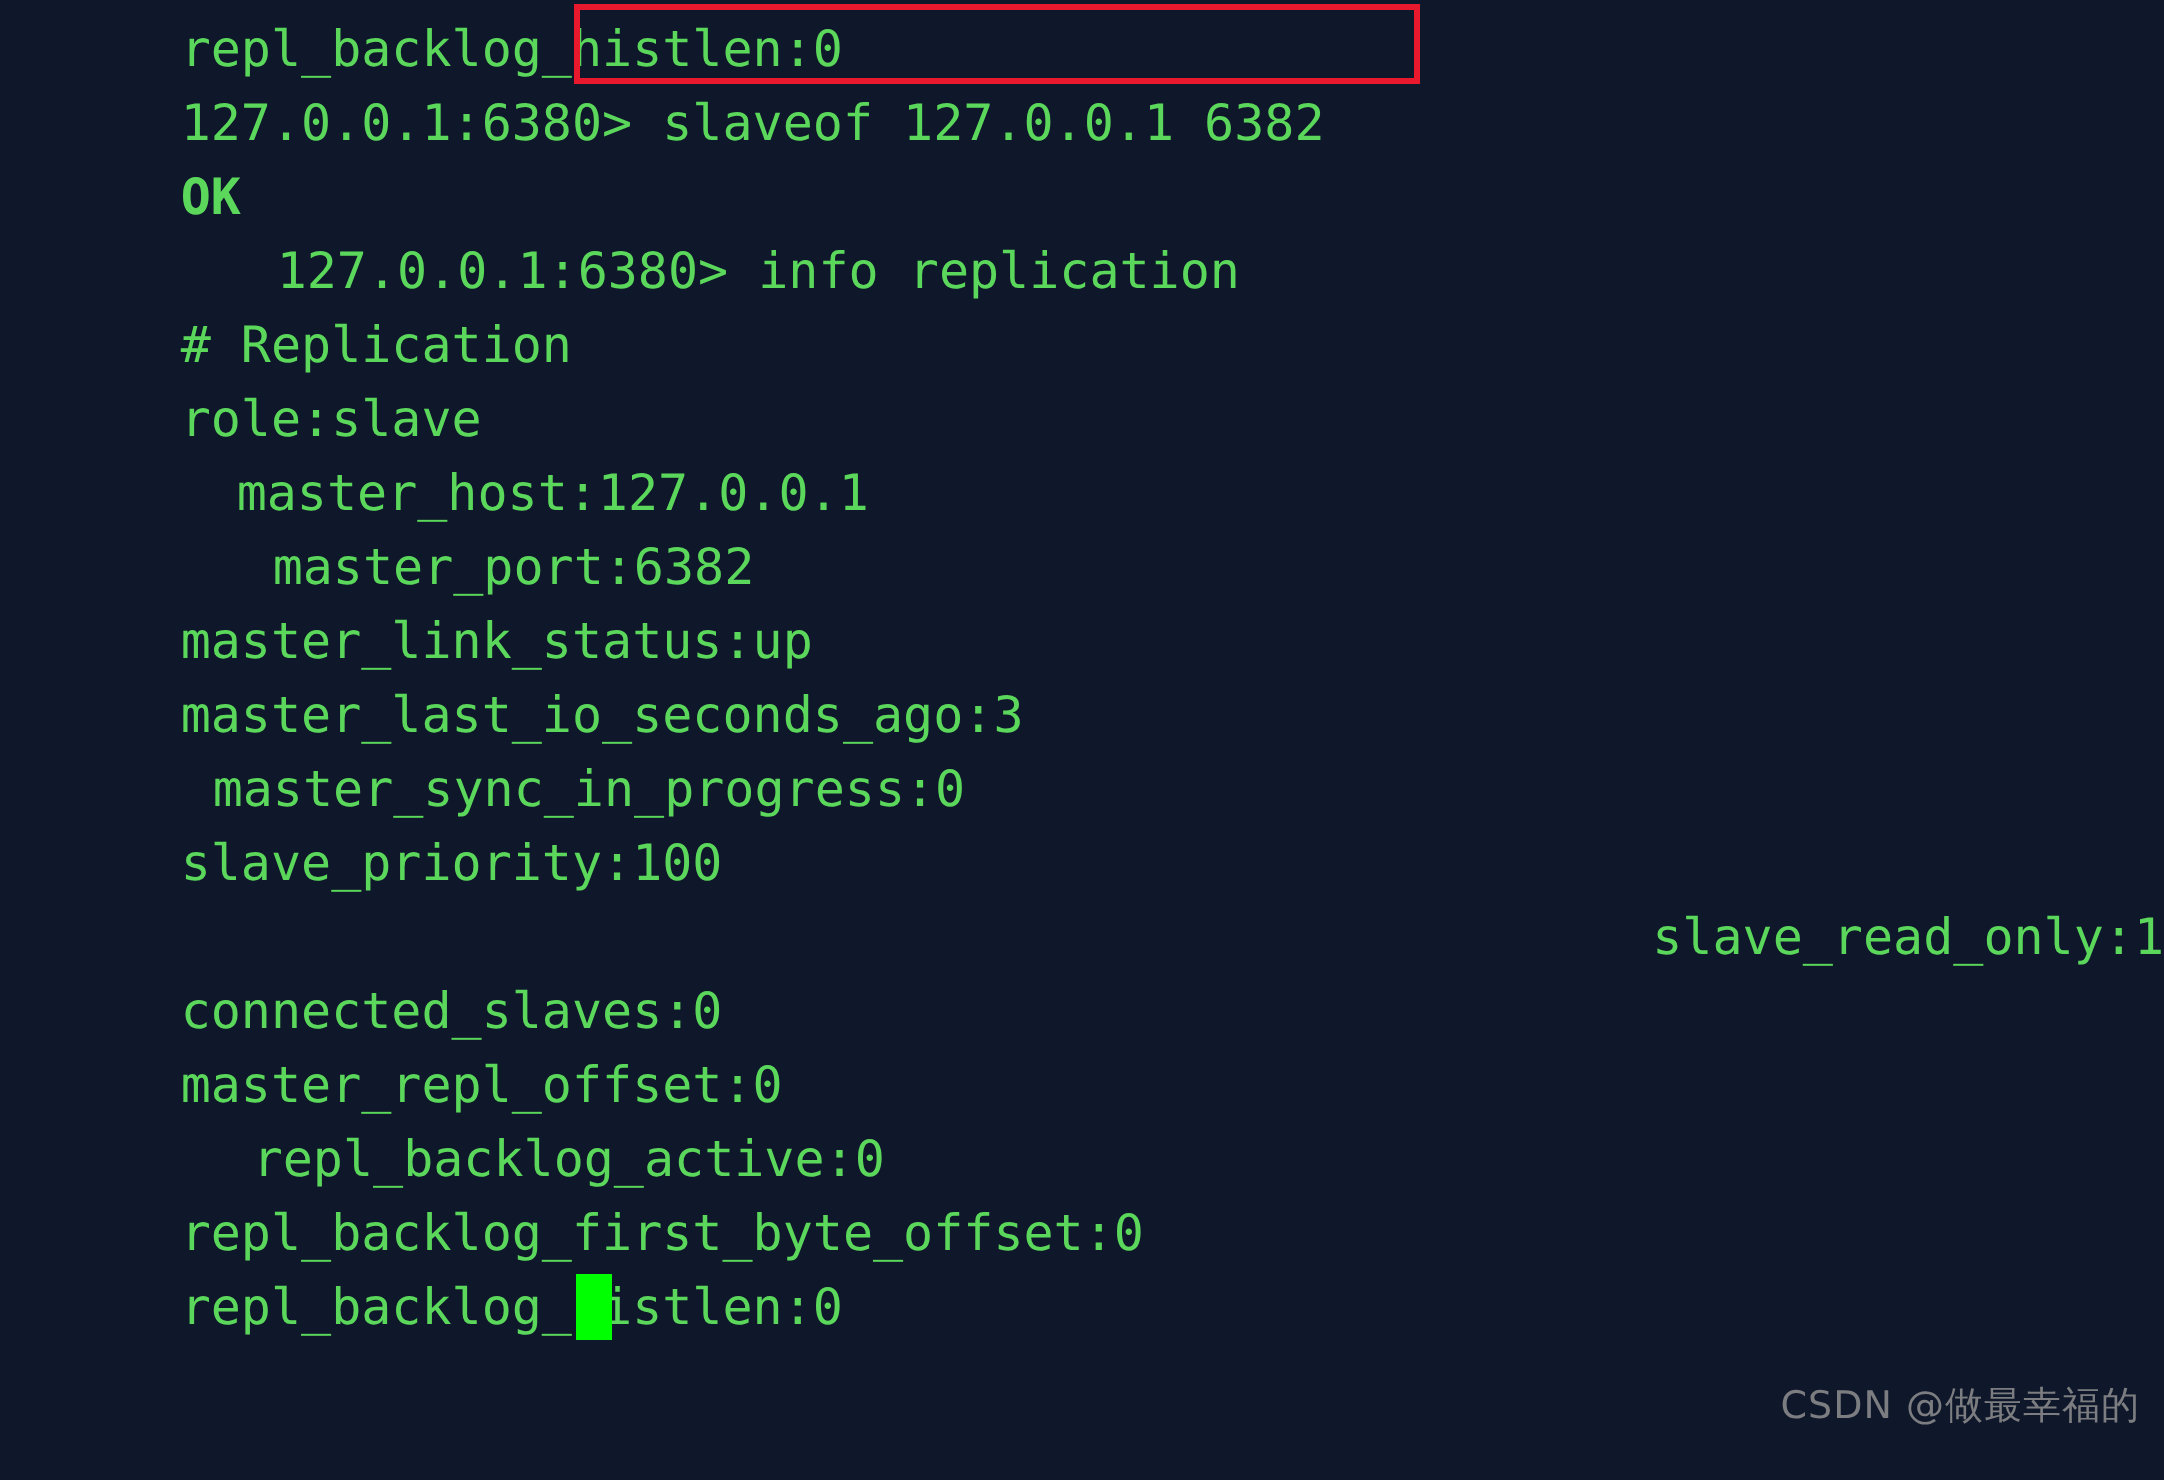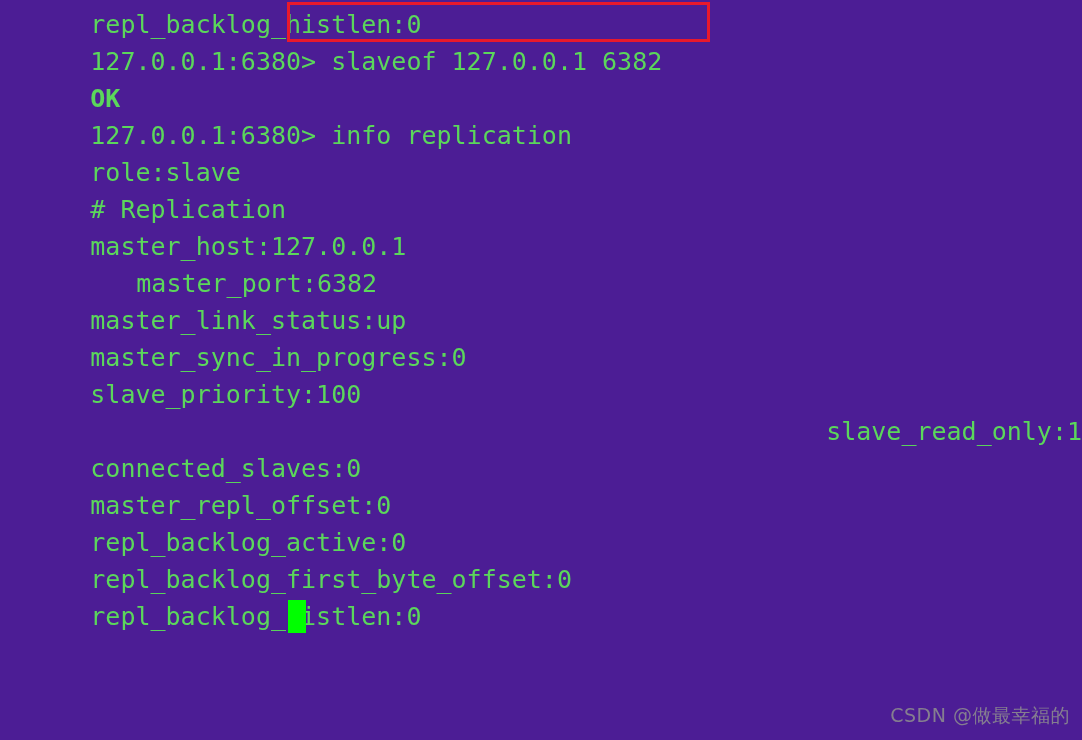--- a/index.html
+++ b/index.html
@@ -60,95 +60,98 @@
     height: 40px;
     border: 3px solid #e8192c;
     box-sizing: border-box;
     pointer-events: none;
     background: transparent;
   }
 
   #watermark {
     position: absolute;
     right: 12px;
-    bottom: 6px;
+    bottom: 18px;
     color: #8f8f8f;
     font-family: "DejaVu Sans", "Liberation Sans", sans-serif;
     font-size: 19px;
     letter-spacing: 0.5px;
     white-space: nowrap;
     opacity: 0.85;
   }
 </style>
 </head>
 <body>
 
-<div id="terminal" style="background: #4c1d95;">
+<div id="terminal" style="background: #0f172a;">
 
   <div id="screen">
 
     <div class="line" style="color: rgb(91, 215, 91);">
       <span class="txt">repl_backlog_histlen:0</span>
     </div>
 
     <div class="line" style="color: rgb(91, 215, 91);">
       <span class="txt">127.0.0.1:6380&gt; slaveof 127.0.0.1 6382</span>
     </div>
 
     <div class="line" style="color: rgb(91, 215, 91); font-weight: bold;">
       <span class="txt">OK</span>
     </div>
 
-    <div class="line" style="color: rgb(91, 215, 91);">
+    <div class="line" style="color: rgb(91, 215, 91); padding-left: 48px;">
       <span class="txt">127.0.0.1:6380&gt; info replication</span>
-    </div>
-
-    <div class="line" style="color: rgb(91, 215, 91);">
-      <span class="txt">role:slave</span>
     </div>
 
     <div class="line" style="color: rgb(91, 215, 91);">
       <span class="txt"># Replication</span>
     </div>
 
     <div class="line" style="color: rgb(91, 215, 91);">
+      <span class="txt">role:slave</span>
+    </div>
+
+    <div class="line" style="color: rgb(91, 215, 91); padding-left: 28px;">
       <span class="txt">master_host:127.0.0.1</span>
     </div>
 
     <div class="line" style="color: rgb(91, 215, 91); padding-left: 46px;">
       <span class="txt">master_port:6382</span>
     </div>
 
     <div class="line" style="color: rgb(91, 215, 91);">
       <span class="txt">master_link_status:up</span>
     </div>
 
+    <div class="line" style="color: rgb(91, 215, 91);">
+      <span class="txt">master_last_io_seconds_ago:3</span>
+    </div>
 
-    <div class="line" style="color: rgb(91, 215, 91);">
+    <div class="line" style="color: rgb(91, 215, 91); margin-left: 16px;">
       <span class="txt">master_sync_in_progress:0</span>
     </div>
 
 
     <div class="line" style="color: rgb(91, 215, 91);">
       <span class="txt">slave_priority:100</span>
     </div>
 
     <div class="line" style="color: rgb(91, 215, 91); text-align: right;">
       <span class="txt">slave_read_only:1</span>
     </div>
 
     <div class="line" style="color: rgb(91, 215, 91);">
       <span class="txt">connected_slaves:0</span>
     </div>
 
     <div class="line" style="color: rgb(91, 215, 91);">
       <span class="txt">master_repl_offset:0</span>
     </div>
 
-    <div class="line" style="color: rgb(91, 215, 91);">
+    <div class="line" style="color: rgb(91, 215, 91); padding-left: 36px;">
       <span class="txt">repl_backlog_active:0</span>
     </div>
 
 
     <div class="line" style="color: rgb(91, 215, 91);">
       <span class="txt">repl_backlog_first_byte_offset:0</span>
     </div>
 
     <div class="line" style="color: rgb(91, 215, 91);">
       <span class="txt">repl_backlog_histlen:0</span>

